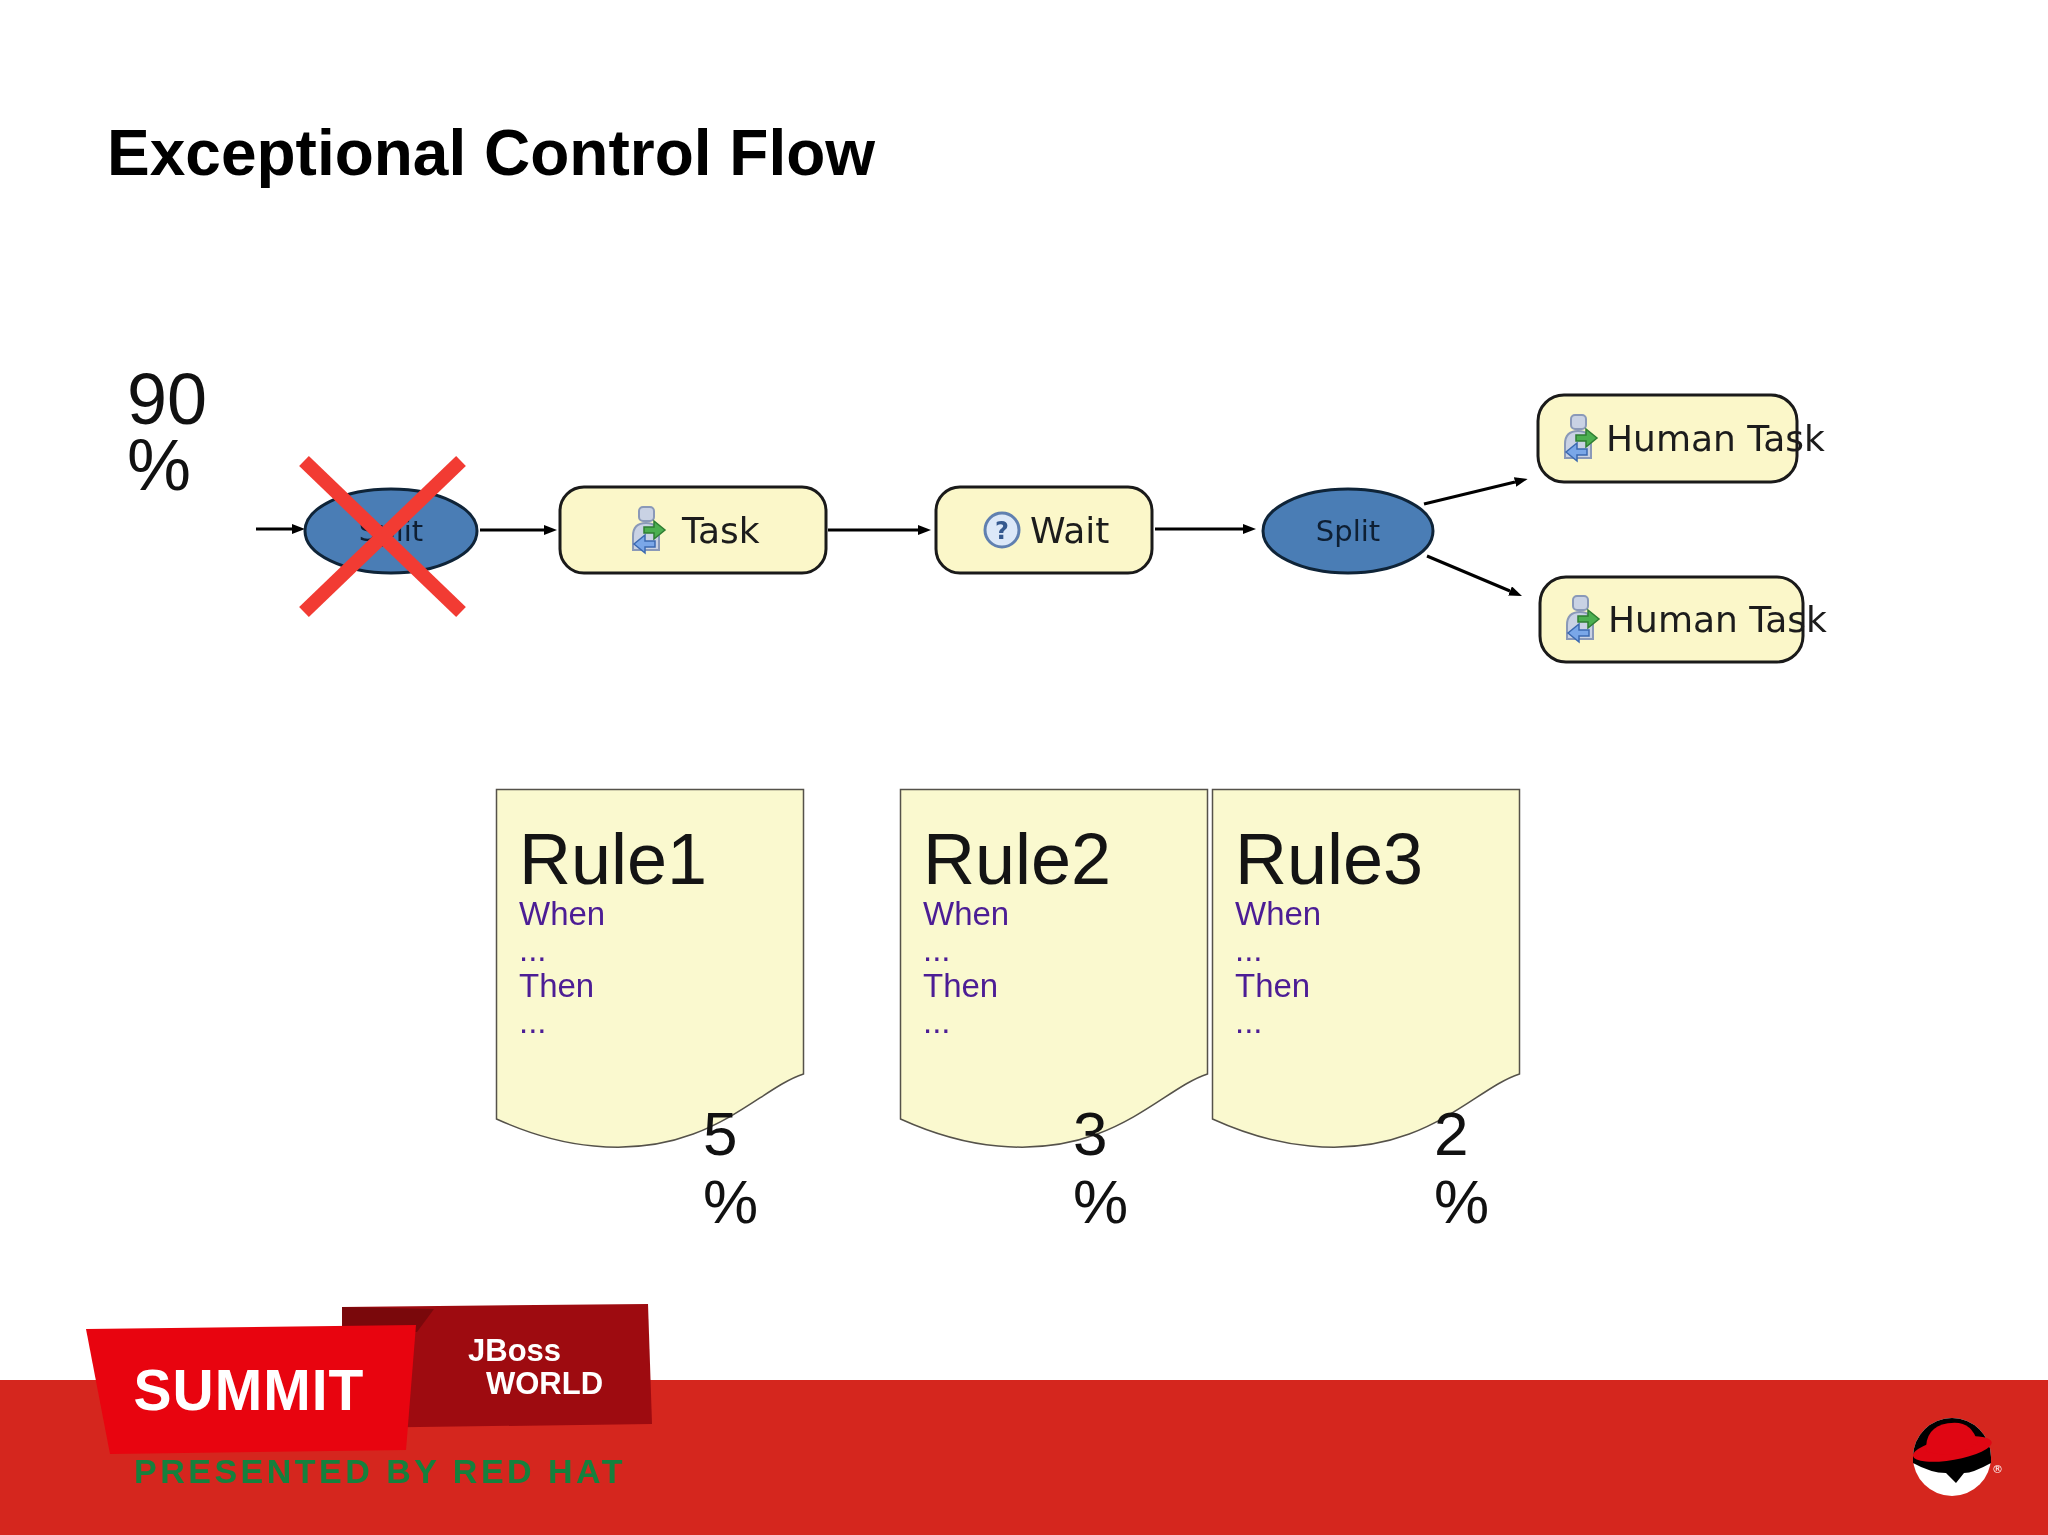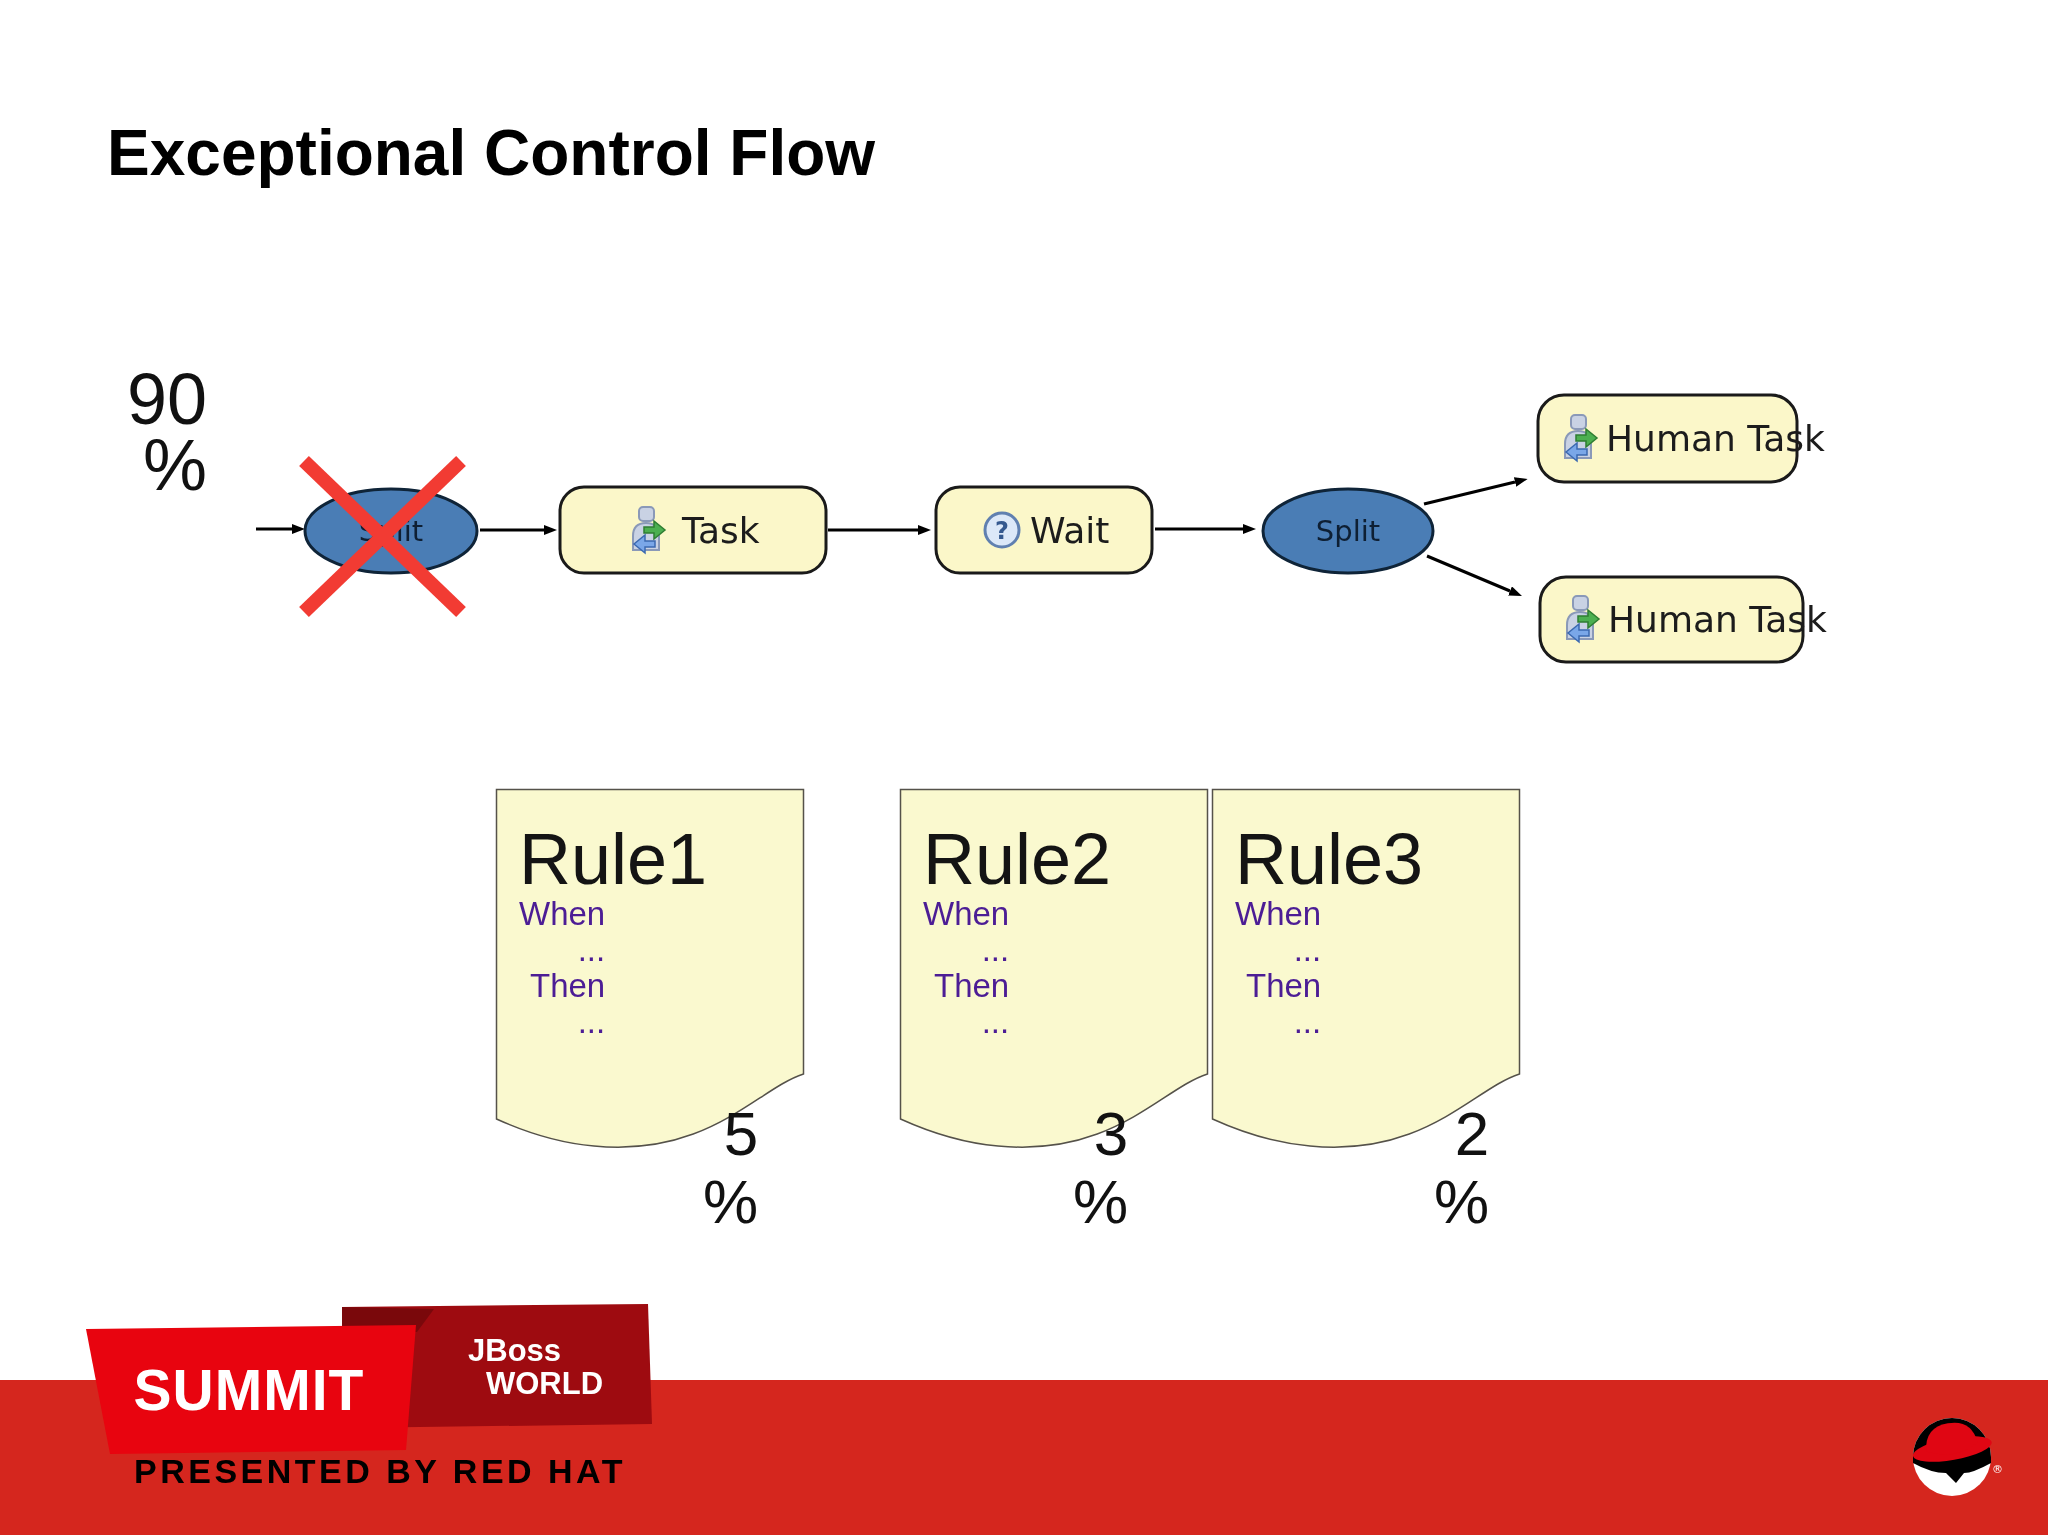--- a/index.html
+++ b/index.html
@@ -1,32 +1,32 @@
 <!DOCTYPE html>
 <html><head>
 <meta charset="utf-8">
 <style>
   html,body{margin:0;padding:0;background:#ffffff;}
   #page{position:relative;width:2048px;height:1535px;background:#ffffff;overflow:hidden;
-        font-family:"Liberation Sans",sans-serif;color:#111;text-align:right;}
+        font-family:"Liberation Sans",sans-serif;color:#111;}
   .abs{position:absolute;}
   #title{left:107px;top:116px;font-size:64px;font-weight:bold;color:#000;white-space:nowrap;}
   #prob-label{left:127px;top:366px;font-size:72px;line-height:66px;color:#111;}
   #flow-svg{left:0;top:0;width:2048px;height:1535px;}
   .card{top:788px;width:354px;height:372px;}
   .card svg{position:absolute;left:0;top:0;}
   .rule-name{position:absolute;left:24px;top:30px;font-size:72px;color:#141414;white-space:nowrap;}
   .rule-lines{position:absolute;left:24px;top:108px;font-size:33px;line-height:36px;color:#4c1d95;}
   .pct{top:1100px;font-size:62px;line-height:68px;color:#111;}
   #card1{left:495px;} #card2{left:899px;} #card3{left:1211px;}
   #pct1{left:703px;} #pct2{left:1073px;} #pct3{left:1434px;}
   #band{left:0;top:1380px;width:2048px;height:155px;background:#D5261E;}
   #banners-svg{left:0;top:1280px;width:720px;height:255px;}
   #presented{left:134px;top:1452px;font-size:34px;font-weight:bold;letter-spacing:3.5px;
-             color:#000000;white-space:nowrap;}
+             color:#15803d;white-space:nowrap;}
   #redhat-logo{left:1900px;top:1405px;width:105px;height:105px;}
   svg text{font-family:"DejaVu Sans",sans-serif;}
   .banner-text{font-family:"Liberation Sans",sans-serif;font-weight:bold;}
 </style>
 </head>
 <body>
 
 <div id="page">
 
   <div id="title" class="abs">Exceptional Control Flow</div>

